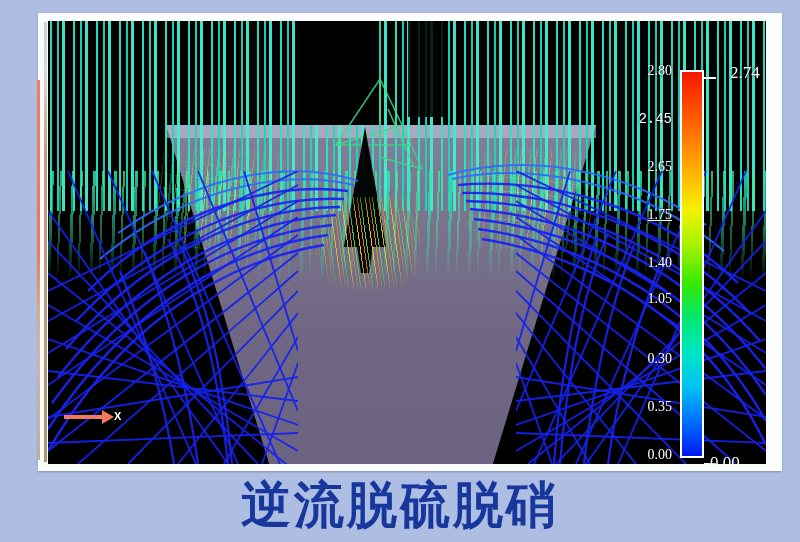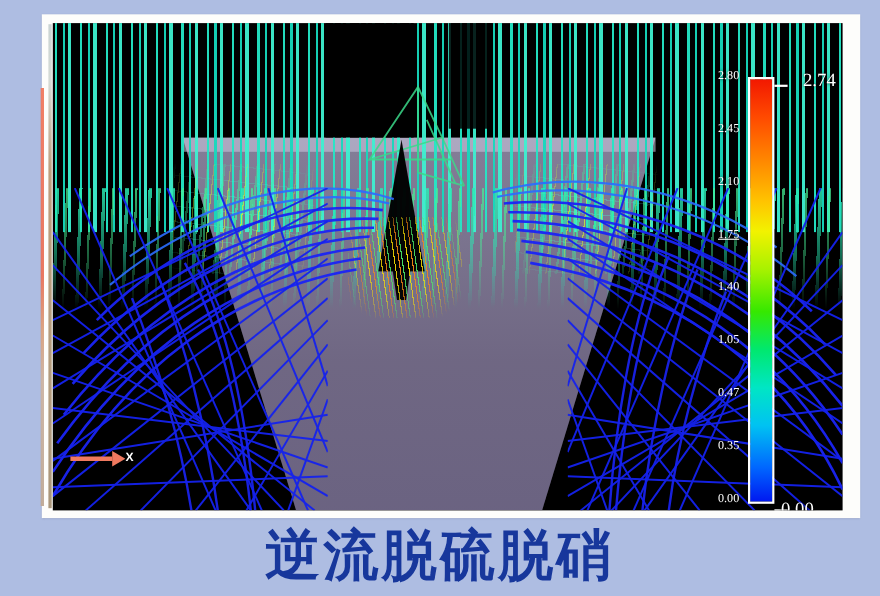--- a/index.html
+++ b/index.html
@@ -280,21 +280,21 @@
     left: 52px;
     top: 34px;
     width: 82px;
     height: 400px;
   }
   .legend-tick {
     position: absolute;
     right: 0;
     color: #ffffff;
     font-family: "Liberation Serif", serif;
-    font-size: 11px;
+    font-size: 14px;
     text-align: right;
     white-space: nowrap;
     text-shadow: 0 0 3px #000;
   }
   .legend-anno {
     position: absolute;
     color: #ffffff;
     font-family: "Liberation Serif", serif;
     font-size: 17px;
     white-space: nowrap;
@@ -484,26 +484,26 @@
           <line x1="2" y1="11" x2="40" y2="11" stroke="#f0795f" stroke-width="4"></line>
           <polygon points="40,4 52,11 40,18" fill="#f0795f"></polygon>
         </svg>
         <span class="axis-label-x">X</span>
       </div>
 
       <div class="legend">
 
         <div class="legend-ticks">
           <div class="legend-tick" style="top:0px;">2.80</div>
-          <div class="legend-tick" style="top:48px;">2.45</div>
-          <div class="legend-tick" style="top:96px;">2.10</div>
+          <div class="legend-tick" style="top:48px;font-family:Liberation Mono, monospace;">2.45</div>
+          <div class="legend-tick" style="top:96px;">2.65</div>
           <div class="legend-tick" style="top:144px;text-decoration:underline;">1.75</div>
           <div class="legend-tick" style="top:192px;">1.40</div>
-          <div class="legend-tick" style="top:240px;">1.05</div>
-          <div class="legend-tick" style="top:288px;">0.47</div>
+          <div class="legend-tick" style="top:228px;">1.05</div>
+          <div class="legend-tick" style="top:288px;">0.30</div>
           <div class="legend-tick" style="top:336px;margin-left:30px;">0.35</div>
           <div class="legend-tick" style="top:384px;">0.00</div>
         </div>
 
         <div class="legend-bar"></div>
 
         <div class="anno-dash anno-dash-max"></div>
         <div class="legend-anno anno-max">2.74</div>
 
         <div class="anno-dash anno-dash-min"></div>

